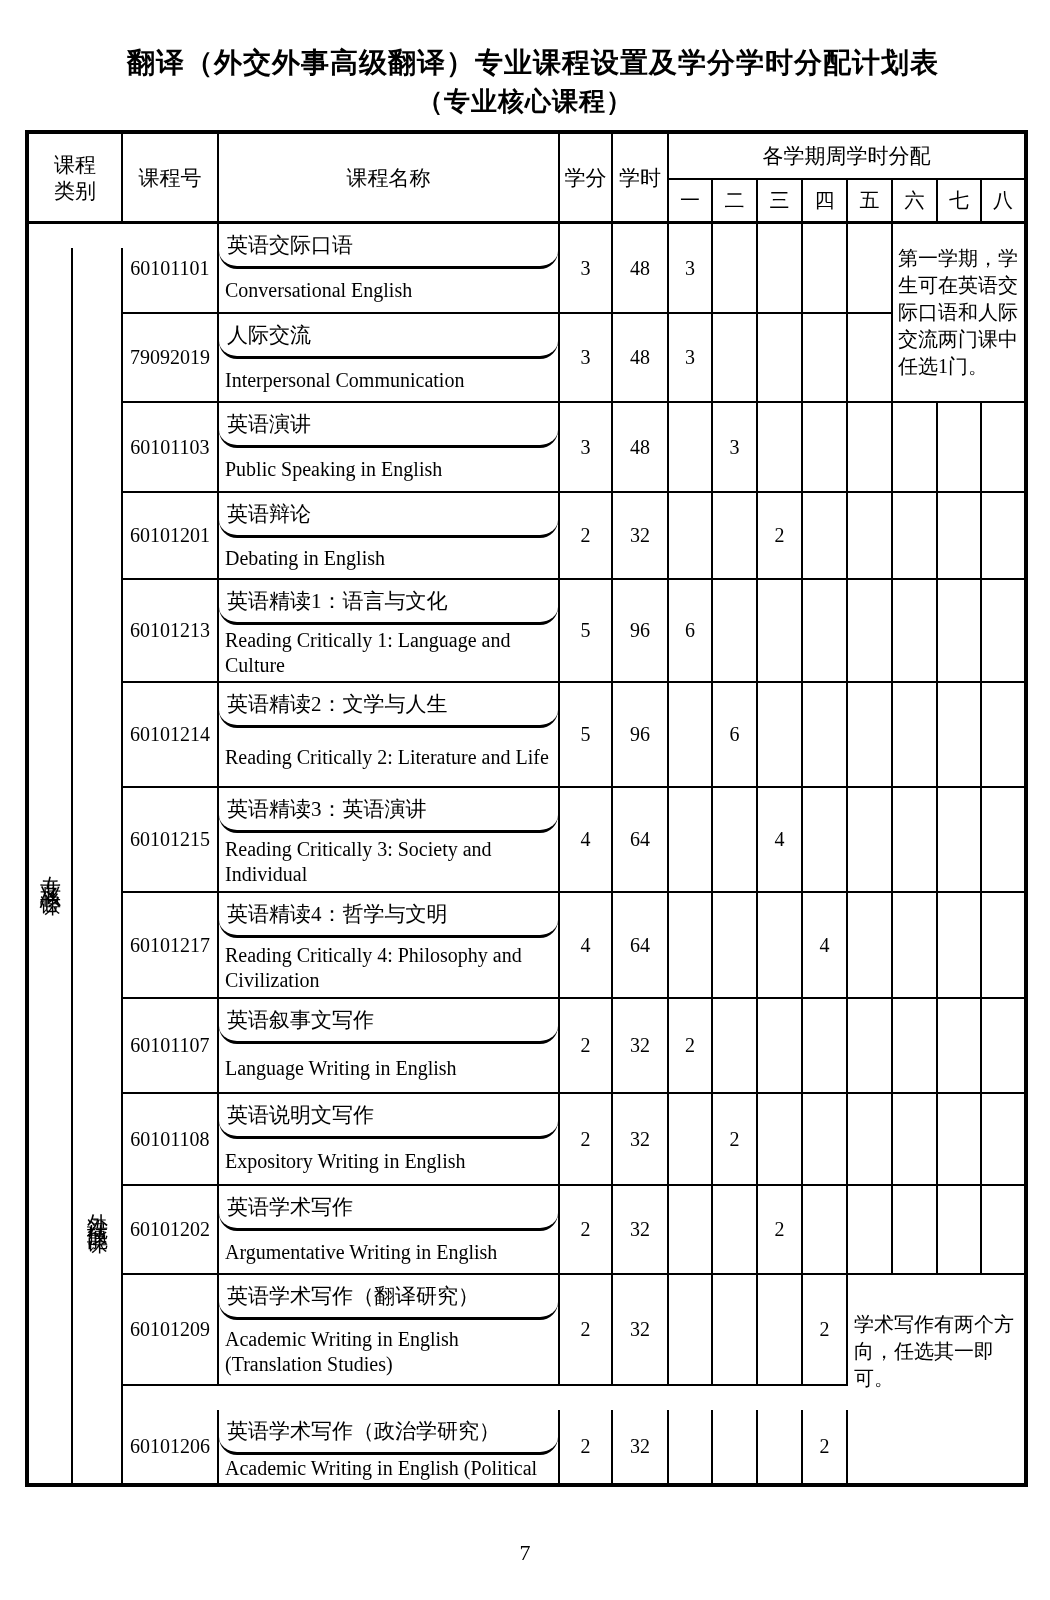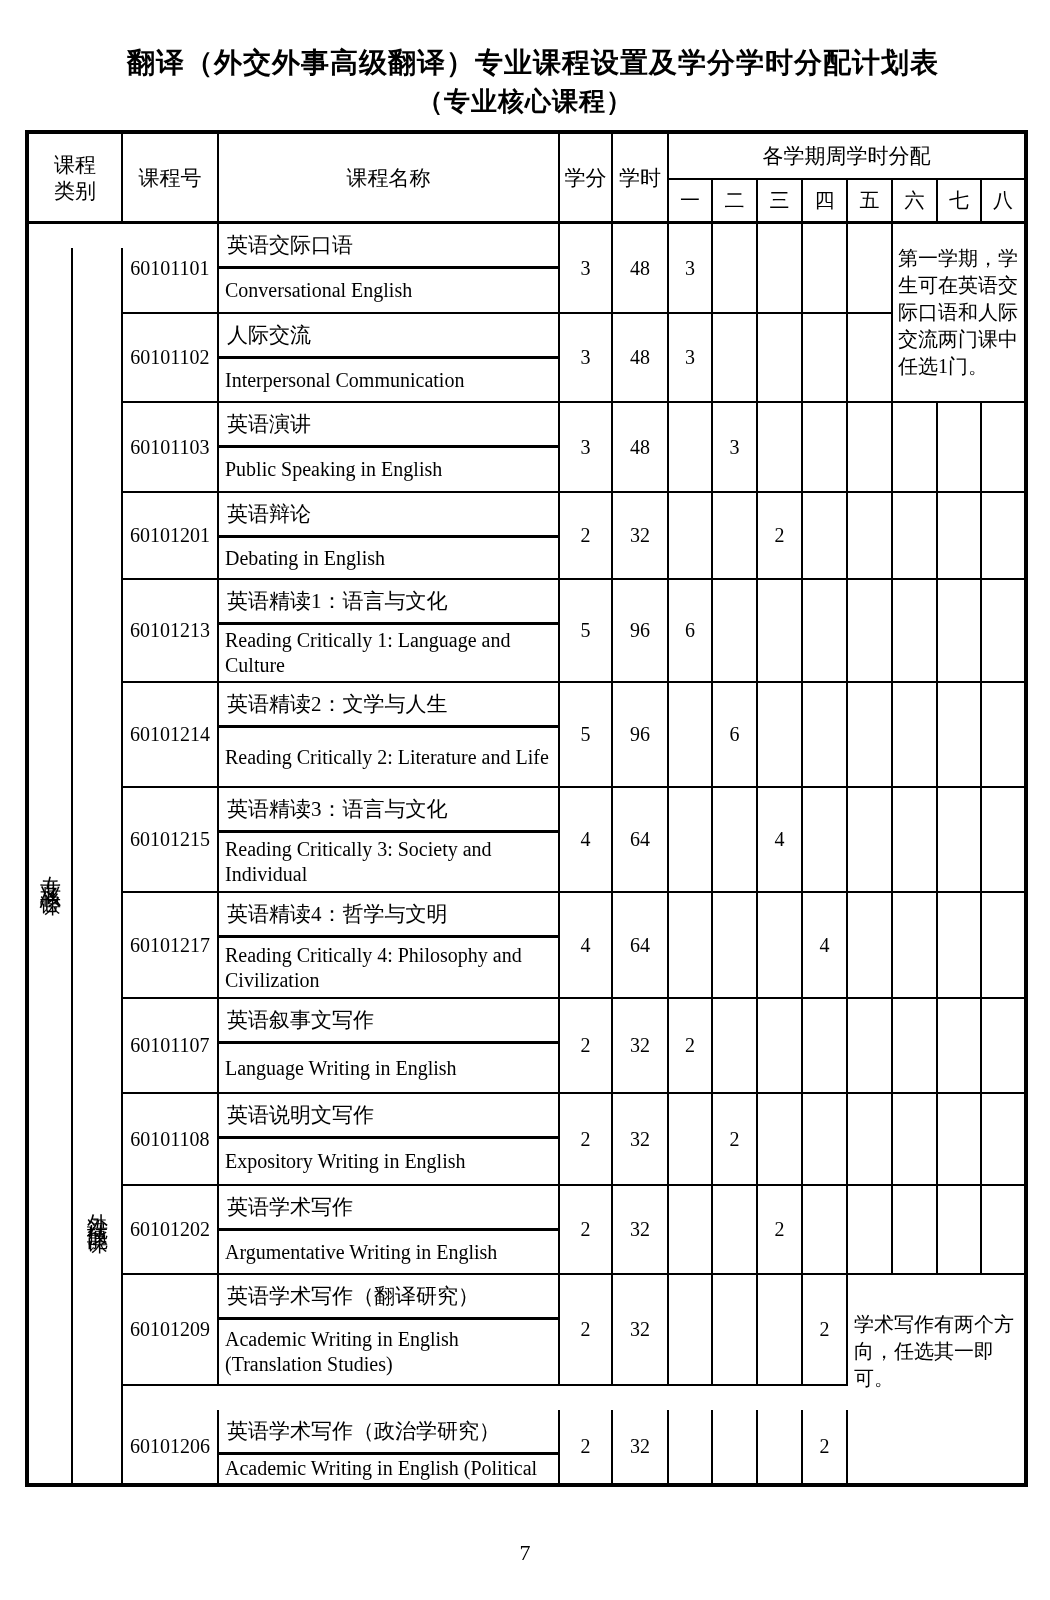--- a/index.html
+++ b/index.html
@@ -17,21 +17,21 @@
         display:flex;align-items:center;justify-content:center;font-size:21px;overflow:hidden;}
   .no-r{border-right:none;}
   .no-b{border-bottom:none;margin-top:24px;}
   .hb{border-bottom-width:3px;}
   .hdr{font-size:21px;text-align:center;line-height:26px;}
   .hdr .wrap2{display:block;width:46px;text-align:center;}
   .sem-h{font-size:20px;}
   .num{font-size:20px;}
   .name-cell{flex-direction:column;align-items:stretch;justify-content:flex-start;padding:0;}
   .zh{height:45px;flex:0 0 auto;border-bottom:3px solid #000;box-sizing:border-box;
-      display:flex;align-items:center;padding:0 4px 0 8px;font-size:21px;}
+      display:flex;align-items:center;padding:0 4px 0 8px;font-size:21px;border-radius:18px;}
   .en{flex:1 1 auto;display:flex;align-items:center;padding:1px 2px 1px 6px;
       font-size:20px;line-height:25px;border-radius:19px;}
   .cat{justify-content:center;align-items:flex-start;}
   .vert{writing-mode:vertical-lr;text-orientation:upright;letter-spacing:5px;font-size:21px;line-height:1;}
   .cat-a{padding-top:611px;}
   .cat-b{padding-top:949px;}
   .note{font-size:20px;line-height:27px;padding:4px 5px;display:flex;}
   .note1{align-items:center;}
   .note2{align-items:flex-start;padding-top:12px;padding-left:6px;padding-right:6px;}
   .pageno{position:absolute;left:0;right:0;top:1540px;text-align:center;font-size:22px;}
@@ -78,21 +78,21 @@
     </div>
     <div class="cell num" style="grid-area:3/5">3</div>
     <div class="cell num" style="grid-area:3/6">48</div>
     <div class="cell num" style="grid-area:3/7">3</div>
     <div class="cell num" style="grid-area:3/8"></div>
     <div class="cell num" style="grid-area:3/9"></div>
     <div class="cell num" style="grid-area:3/10"></div>
     <div class="cell num" style="grid-area:3/11"></div>
     <div class="cell note note1 no-r" style="grid-area:3/12/5/15">第一学期，学生可在英语交际口语和人际交流两门课中任选1门。</div>
 
-    <div class="cell num" style="grid-area:4/3">60101102</div>
+    <div class="cell num" style="grid-area:4/3">79092019</div>
     <div class="cell name-cell" style="grid-area:4/4">
       <div class="zh">人际交流</div>
       <div class="en">Interpersonal Communication</div>
     </div>
     <div class="cell num" style="grid-area:4/5">3</div>
     <div class="cell num" style="grid-area:4/6">48</div>
     <div class="cell num" style="grid-area:4/7">3</div>
     <div class="cell num" style="grid-area:4/8"></div>
     <div class="cell num" style="grid-area:4/9"></div>
     <div class="cell num" style="grid-area:4/10"></div>
@@ -157,21 +157,21 @@
     <div class="cell num" style="grid-area:8/8">6</div>
     <div class="cell num" style="grid-area:8/9"></div>
     <div class="cell num" style="grid-area:8/10"></div>
     <div class="cell num" style="grid-area:8/11"></div>
     <div class="cell num" style="grid-area:8/12"></div>
     <div class="cell num" style="grid-area:8/13"></div>
     <div class="cell num no-r" style="grid-area:8/14"></div>
 
     <div class="cell num" style="grid-area:9/3">60101215</div>
     <div class="cell name-cell" style="grid-area:9/4">
-      <div class="zh">英语精读3：语言与文化</div>
+      <div class="zh">英语精读3：英语演讲</div>
       <div class="en">Reading Critically 3: Society and Individual</div>
     </div>
     <div class="cell num" style="grid-area:9/5">4</div>
     <div class="cell num" style="grid-area:9/6">64</div>
     <div class="cell num" style="grid-area:9/7"></div>
     <div class="cell num" style="grid-area:9/8"></div>
     <div class="cell num" style="grid-area:9/9">4</div>
     <div class="cell num" style="grid-area:9/10"></div>
     <div class="cell num" style="grid-area:9/11"></div>
     <div class="cell num" style="grid-area:9/12"></div>

